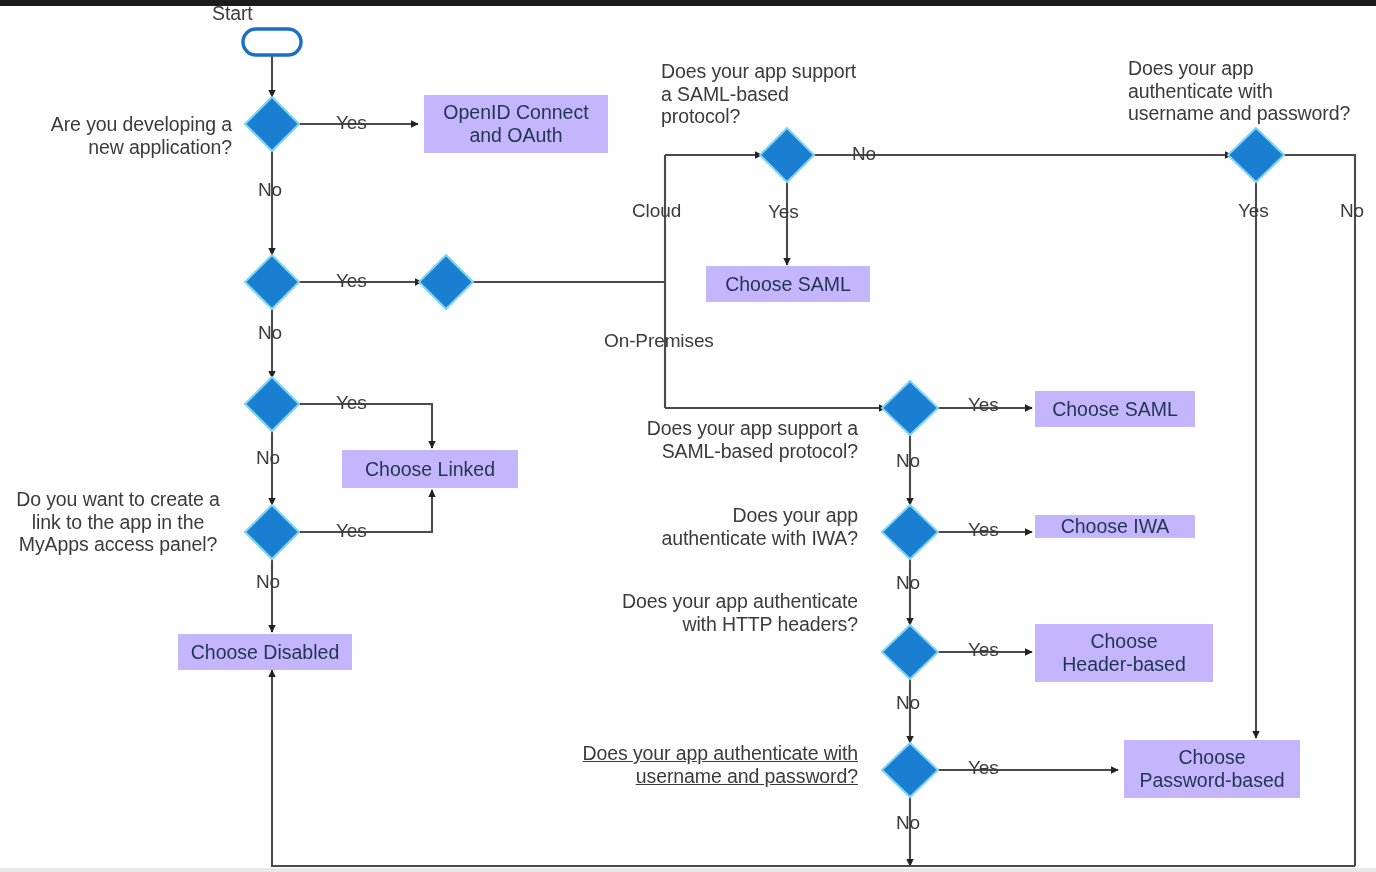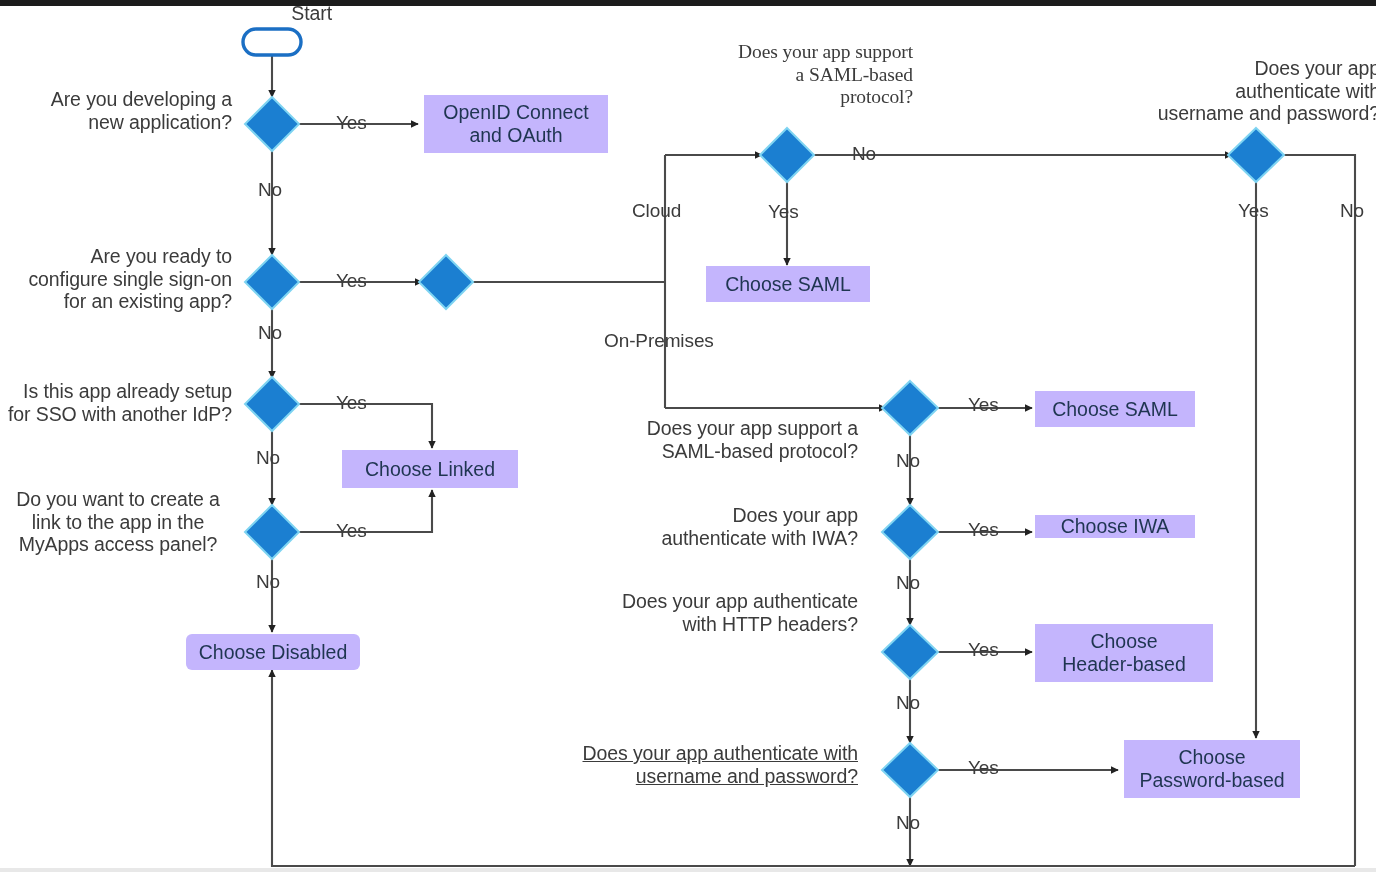--- a/index.html
+++ b/index.html
@@ -25,21 +25,21 @@
     height: 872px;
   }
   .lbl {
     position: absolute;
     color: #3b3b3b;
     font-size: 19.5px;
     line-height: 1.16;
     white-space: pre-line;
     letter-spacing: -0.1px;
   }
-  .lbl.c  { text-align: right; }
+  .lbl.c  { text-align: left; }
   .lbl.r  { text-align: right; }
   .yn {
     position: absolute;
     color: #3b3b3b;
     font-size: 19px;
     letter-spacing: -0.1px;
   }
   .tbox {
     position: absolute;
     background: #c4b5fd;
@@ -155,21 +155,21 @@
 
   <div class="tbox" style="left:424px; top:95px; width:184px; height:58px;">
     <span>OpenID Connect
 and OAuth</span>
   </div>
 
   <div class="tbox" style="left:342px; top:450px; width:176px; height:38px;">
     <span>Choose Linked</span>
   </div>
 
-  <div class="tbox" style="left:186px; top:634px; width:174px; height:36px;border-radius:6px;">
+  <div class="tbox" style="left:178px; top:634px; width:174px; height:36px;">
     <span>Choose Disabled</span>
   </div>
 
   <div class="tbox" style="left:706px; top:266px; width:164px; height:36px;">
     <span>Choose SAML</span>
   </div>
 
   <div class="tbox" style="left:1035px; top:391px; width:160px; height:36px;">
     <span>Choose SAML</span>
   </div>
@@ -183,36 +183,31 @@
 Header-based</span>
   </div>
 
   <div class="tbox" style="left:1124px; top:740px; width:176px; height:58px;">
     <span>Choose
 Password-based</span>
   </div>
 
   <div class="lbl c" style="left:212px; top:2px; width:120px;">Start</div>
 
-  <div class="lbl r" style="left:10px; top:88px; width:222px;text-align:right;">Are you developing a
+  <div class="lbl r" style="left:10px; top:113px; width:222px;text-align:right;">Are you developing a
 new application?</div>
 
-  <div class="lbl r" style="left:4px; top:245px; width:228px;">Are you ready to
-configure single sign-on
-for an existing app?</div>
-
-  <div class="lbl r" style="left:4px; top:380px; width:228px;">Is this app already setup
-for SSO with another IdP?</div>
+
 
   <div class="lbl r" style="left:4px; top:488px; width:228px;text-align:center;">Do you want to create a
 link to the app in the
 MyApps access panel?</div>
 
 
-  <div class="lbl c" style="left:661px; top:41px; width:252px;font-family:Liberation Serif, serif;">Does your app support
+  <div class="lbl c" style="left:661px; top:60px; width:252px;">Does your app support
 a SAML-based
 protocol?</div>
 
   <div class="lbl c" style="left:1128px; top:57px; width:252px;">Does your app
 authenticate with
 username and password?</div>
 
   <div class="lbl r" style="left:596px; top:417px; width:262px;">Does your app support a
 SAML-based protocol?</div>
 

